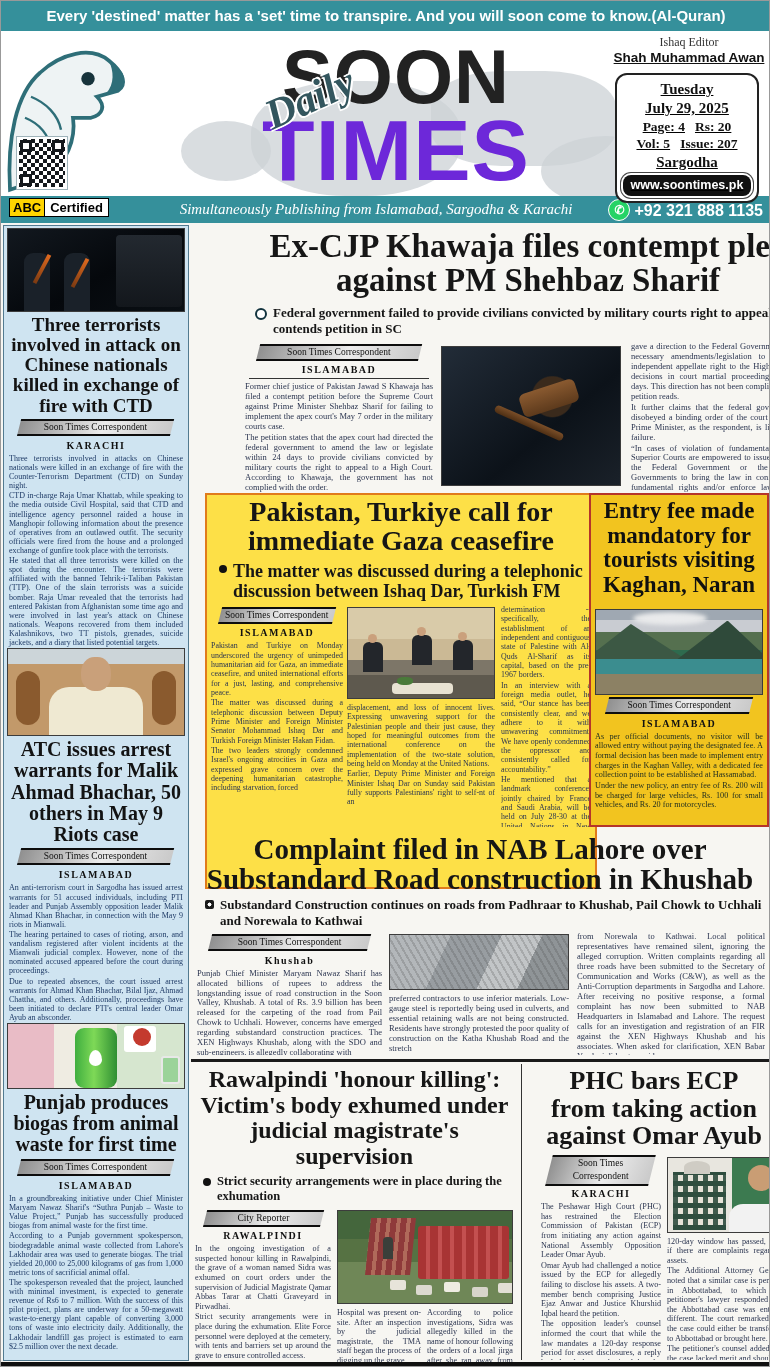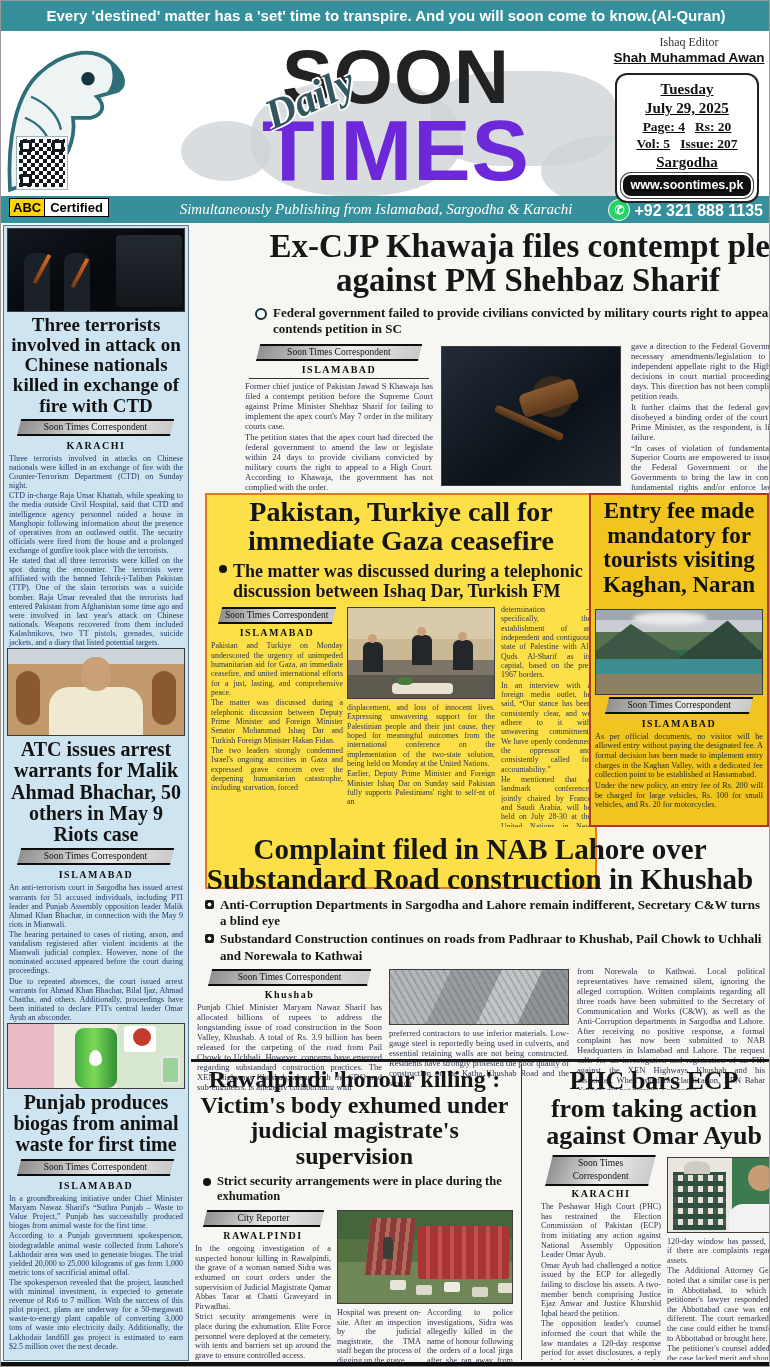--- a/index.html
+++ b/index.html
@@ -341,24 +341,20 @@
     <div class="body">
         <p>As per official documents, no visitor will be allowed entry without paying the designated fee. A formal decision has been made to implement entry charges in the Kaghan Valley, with a dedicated fee collection point to be established at Hassamabad.</p>
         <p>Under the new policy, an entry fee of Rs. 200 will be charged for large vehicles, Rs. 100 for small vehicles, and Rs. 20 for motorcycles.</p>
       </div>
   </div>
 
   <div id="nab">
     <div class="head">Complaint filed in NAB Lahore over Substandard Road construction in Khushab</div>
     <div class="sub">
       <span class="sqb"></span>
-      <span>Anti-Corruption Departments in Sargodha and Lahore remain indifferent, Secretary C&amp;W turns a blind eye</span>
-    </div>
-    <div class="sub">
-      <span class="sqb"></span>
       <span>Substandard Construction continues on roads from Padhraar to Khushab, Pail Chowk to Uchhali and Norewala to Kathwai</span>
     </div>
     <div class="content">
       <div class="col" style="left:6px;top:0;width:185px;height:123px">
         <div class="byline">
             <span>Soon Times Correspondent</span>
           </div>
         <div class="dateline">Khushab</div>
         <div>
             <p>Punjab Chief Minister Maryam Nawaz Sharif has allocated billions of rupees to address the longstanding issue of road construction in the Soon Valley, Khushab. A total of Rs. 3.9 billion has been released for the carpeting of the road from Pail Chowk to Uchhali. However, concerns have emerged regarding substandard construction practices. The XEN Highways Khushab, along with the SDO and sub-engineers, is allegedly collaborating with</p>

